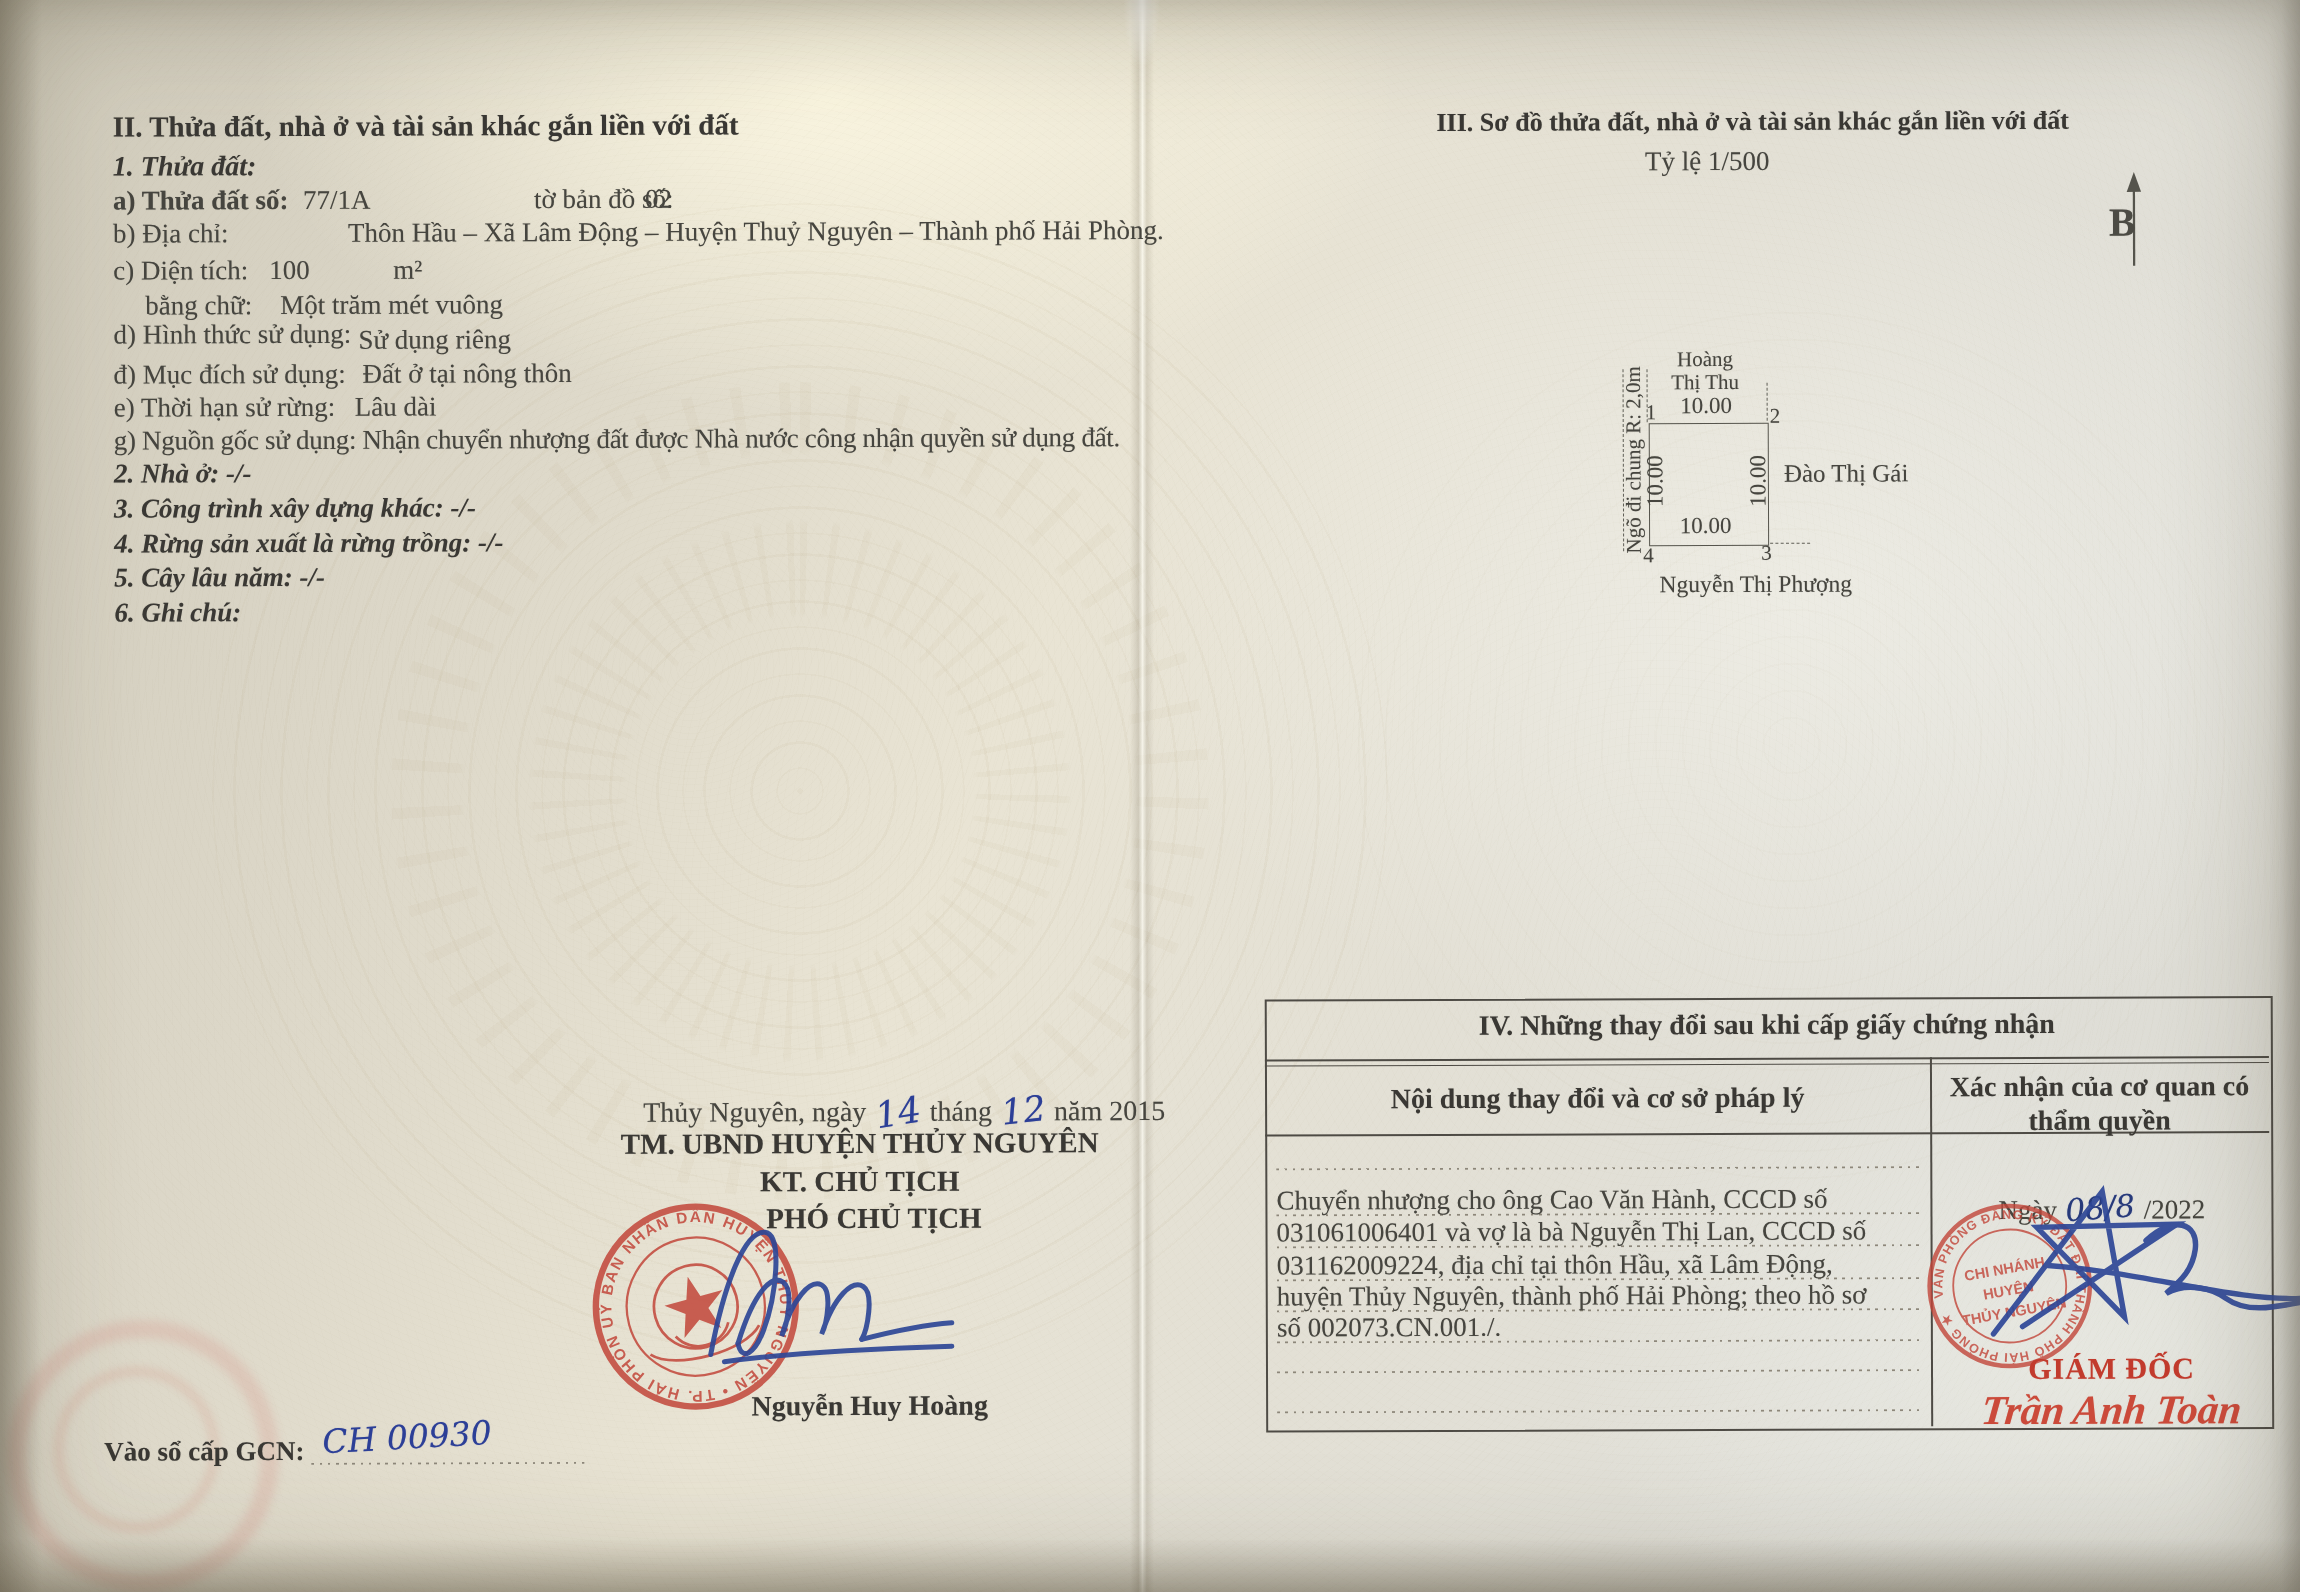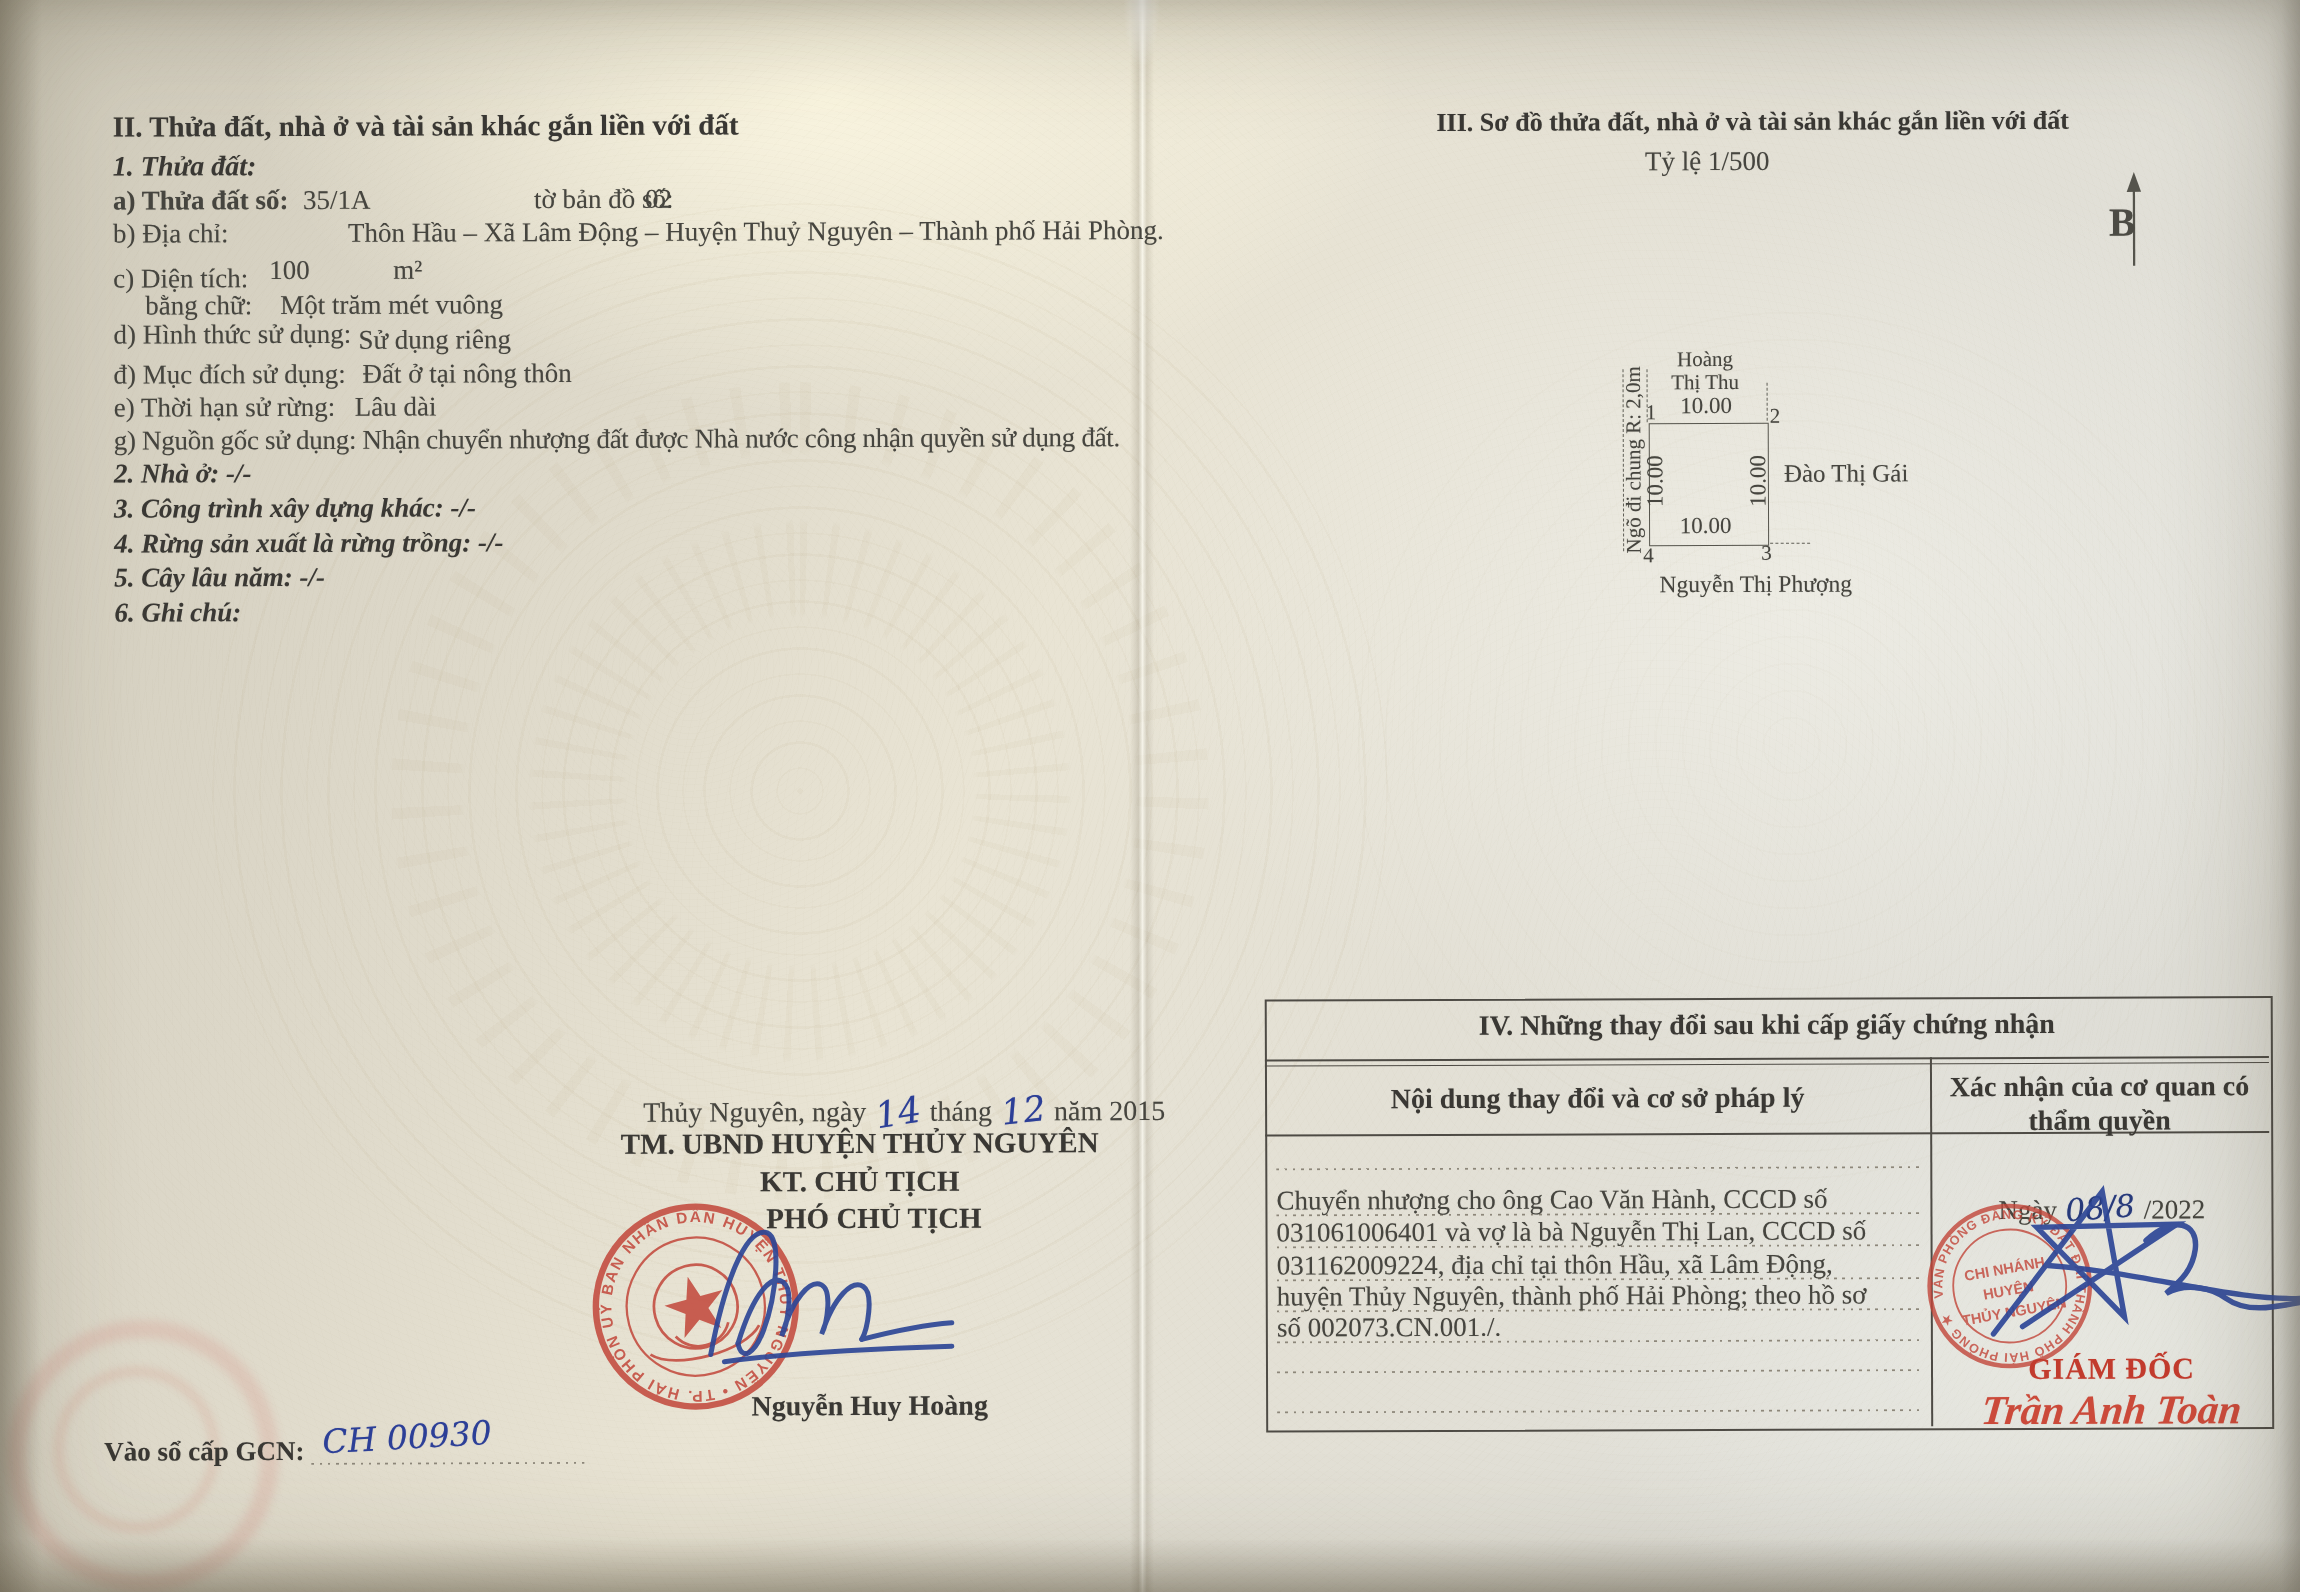--- a/index.html
+++ b/index.html
@@ -66,28 +66,28 @@
   <div class="foldtear"></div>
   <div class="remnant"></div>
   <div class="remnant2"></div>
 
   <div class="content">
 
     <div class="t b" style="left:115px;top:107px;font-size:29px;">II. Thửa đất, nhà ở và tài sản khác gắn liền với đất</div>
     <div class="t bi" style="left:115px;top:147px;font-size:28px;">1. Thửa đất:</div>
 
     <div class="t" style="left:115px;top:182px;font-weight:bold;">a) Thửa đất số:</div>
-    <div class="t" style="left:305px;top:182px;">35/1A</div>
+    <div class="t" style="left:305px;top:182px;">77/1A</div>
     <div class="t" style="left:498px;top:182px;margin-left:38px;">tờ bản đồ số:</div>
     <div class="t" style="left:647px;top:182px;">02</div>
 
     <div class="t" style="left:115px;top:215px;">b) Địa chỉ:</div>
     <div class="t" style="left:350px;top:215px;">Thôn Hầu – Xã Lâm Động – Huyện Thuỷ Nguyên – Thành phố Hải Phòng.</div>
 
-    <div class="t" style="left:115px;top:260px;">c) Diện tích:</div>
+    <div class="t" style="left:115px;top:252px;">c) Diện tích:</div>
     <div class="t" style="left:271px;top:252px;">100</div>
     <div class="t" style="left:395px;top:252px;">m²</div>
 
     <div class="t" style="left:147px;top:287px;">bằng chữ:</div>
     <div class="t" style="left:282px;top:287px;">Một trăm mét vuông</div>
 
     <div class="t" style="left:115px;top:316px;">d) Hình thức sử dụng:</div>
     <div class="t" style="left:360px;top:322px;">Sử dụng riêng</div>
 
     <div class="t" style="left:115px;top:356px;text-align:center;">đ) Mục đích sử dụng:</div>

